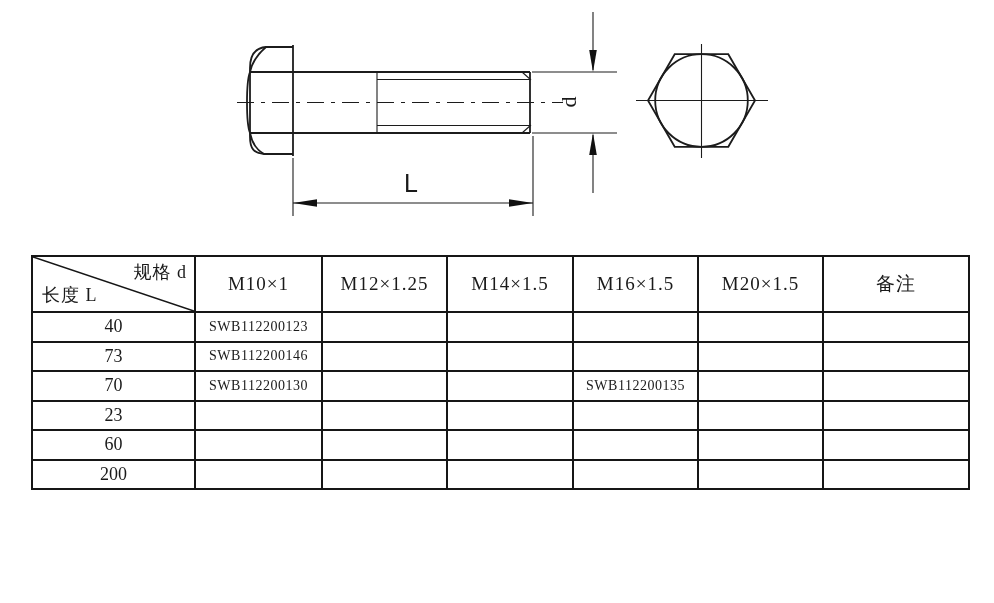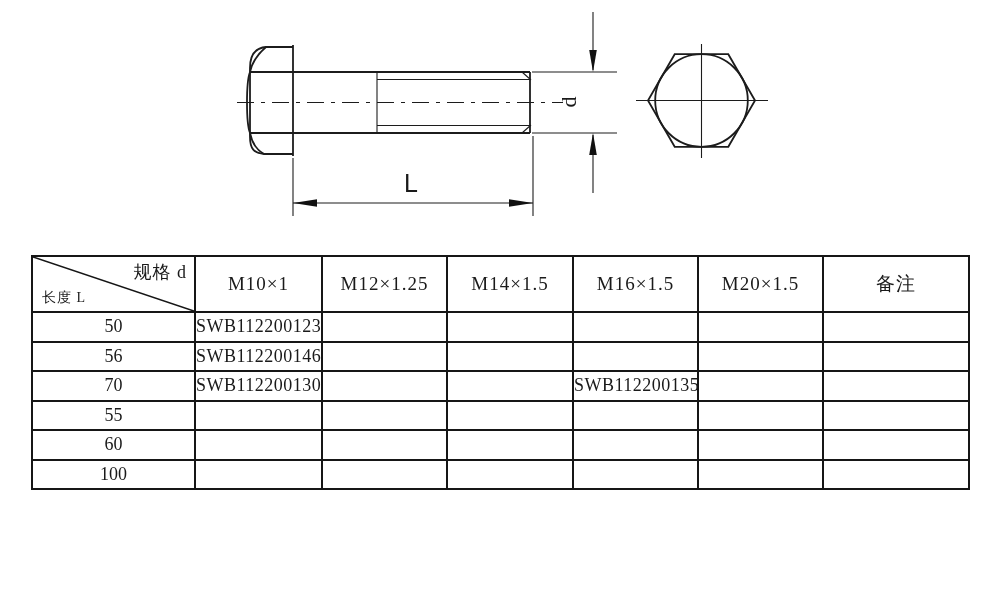--- a/index.html
+++ b/index.html
@@ -15,30 +15,30 @@
     width:937px; border-collapse:collapse; table-layout:fixed;
     background:#fff;
   }
   table.spec-table th, table.spec-table td {
     border:2px solid #161616; padding:0; text-align:center; vertical-align:middle;
     font-weight:normal; color:#1a1a1a; overflow:hidden;
   }
   table.spec-table thead th { height:54px; font-size:19px; letter-spacing:1px; }
   table.spec-table tbody td { height:27.5px; }
   td.len-cell { font-size:18px; }
-  td.code-cell { font-size:18px; letter-spacing:0.5px; }
+  td.code-cell { font-size:14px; letter-spacing:0.5px; }
 
   
   th.corner-cell { position:relative; }
   .corner-svg { position:absolute; left:0; top:0; width:100%; height:100%; }
   .corner-top {
     position:absolute; top:3px; right:7px; font-size:18px; letter-spacing:1px;
   }
   .corner-bottom {
-    position:absolute; bottom:4px; left:9px; font-size:14px; letter-spacing:1px;
+    position:absolute; bottom:4px; left:9px; font-size:18px; letter-spacing:1px;
   }
 
   
   .watermark {
     position:absolute; right:3px; top:561px;
     font-family:"Liberation Sans","DejaVu Sans",sans-serif;
     font-size:25px; font-weight:bold; color:#0d0d0d; letter-spacing:0px;
     text-shadow:2px 2px 0 #ffffff, 3px 3px 1px rgba(120,120,120,0.35);
     white-space:nowrap;
   }
@@ -131,66 +131,66 @@
         <th>M10×1</th>
         <th>M12×1.25</th>
         <th>M14×1.5</th>
         <th>M16×1.5</th>
         <th>M20×1.5</th>
         <th>备注</th>
       </tr>
     </thead>
     <tbody>
       <tr>
-        <td class="len-cell">50</td>
+        <td class="len-cell">40</td>
         <td class="code-cell">SWB112200123</td>
         <td class="code-cell"></td>
         <td class="code-cell"></td>
         <td class="code-cell"></td>
         <td class="code-cell"></td>
         <td class="code-cell"></td>
       </tr>
       <tr>
-        <td class="len-cell">56</td>
+        <td class="len-cell">73</td>
         <td class="code-cell">SWB112200146</td>
         <td class="code-cell"></td>
         <td class="code-cell"></td>
         <td class="code-cell"></td>
         <td class="code-cell"></td>
         <td class="code-cell"></td>
       </tr>
       <tr>
         <td class="len-cell">70</td>
         <td class="code-cell">SWB112200130</td>
         <td class="code-cell"></td>
         <td class="code-cell"></td>
         <td class="code-cell">SWB112200135</td>
         <td class="code-cell"></td>
         <td class="code-cell"></td>
       </tr>
       <tr>
-        <td class="len-cell">55</td>
+        <td class="len-cell">23</td>
         <td class="code-cell"></td>
         <td class="code-cell"></td>
         <td class="code-cell"></td>
         <td class="code-cell"></td>
         <td class="code-cell"></td>
         <td class="code-cell"></td>
       </tr>
       <tr>
         <td class="len-cell">60</td>
         <td class="code-cell"></td>
         <td class="code-cell"></td>
         <td class="code-cell"></td>
         <td class="code-cell"></td>
         <td class="code-cell"></td>
         <td class="code-cell"></td>
       </tr>
       <tr>
-        <td class="len-cell">100</td>
+        <td class="len-cell">200</td>
         <td class="code-cell"></td>
         <td class="code-cell"></td>
         <td class="code-cell"></td>
         <td class="code-cell"></td>
         <td class="code-cell"></td>
         <td class="code-cell"></td>
       </tr>
     </tbody>
   </table>
 

